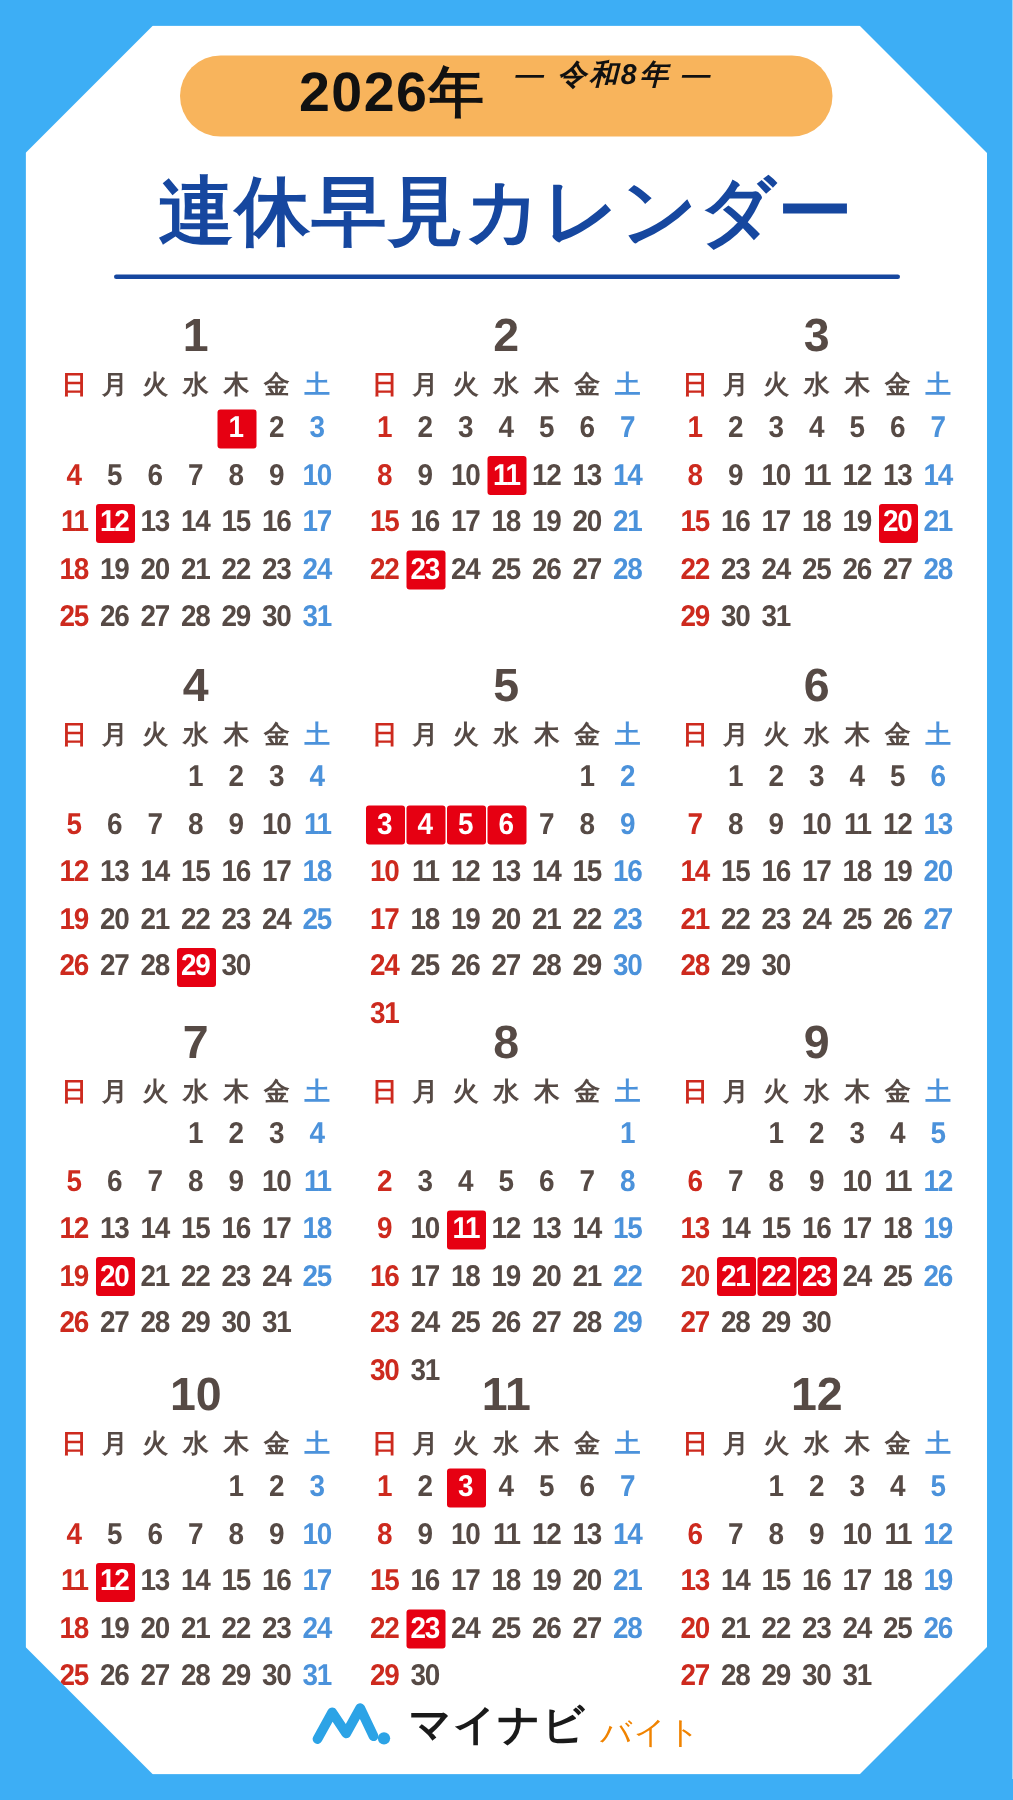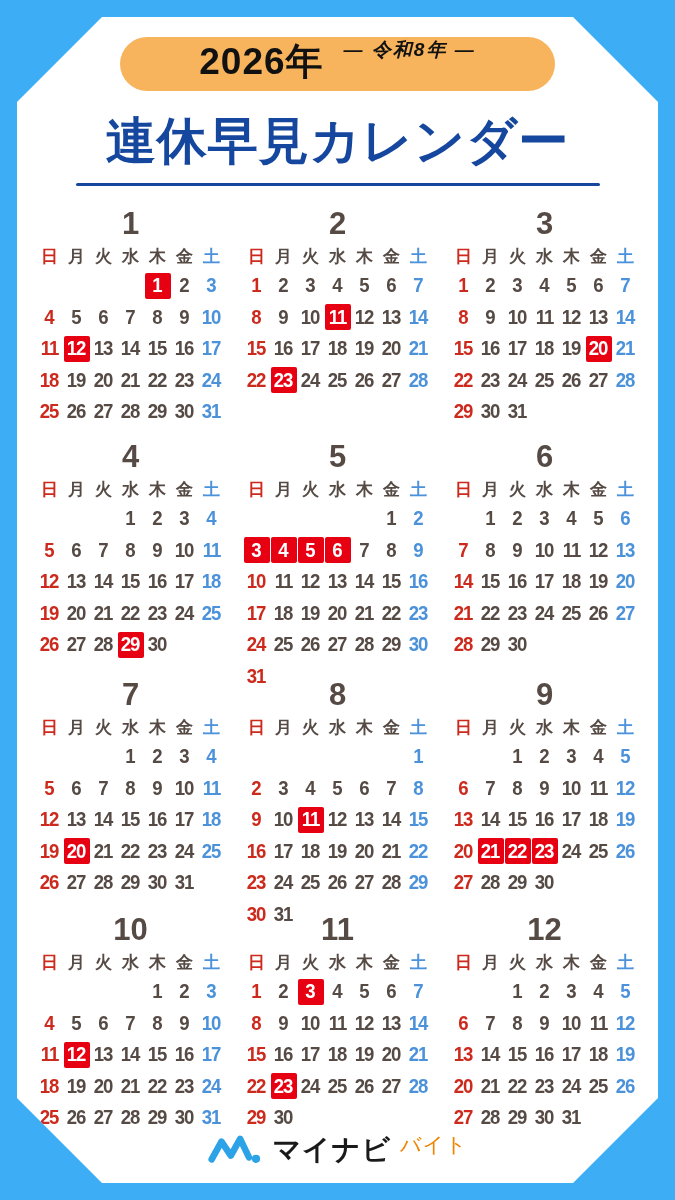--- a/index.html
+++ b/index.html
@@ -69,21 +69,21 @@
   .d .num { display:inline-block; transform:scaleX(.93); letter-spacing:-1px; }
   .d.sun { color:var(--sunday,#CD2A1E); }
   .d.sat { color:var(--saturday,#4B92DB); }
   .holbox {
     width:26px; height:26px; border-radius:2px;
     background:var(--holiday,#E60012); color:#fff;
     display:flex; align-items:center; justify-content:center;
   }
   .footer {
     position:absolute; left:0; right:0; bottom:14px;
-    display:flex; align-items:flex-start; justify-content:center; gap:9px;
+    display:flex; align-items:flex-end; justify-content:center; gap:9px;
   }
   .logo-text { font-size:28px; font-weight:bold; color:#1a1a1a; letter-spacing:1px; }
   .logo-sub  { font-size:21px; font-weight:normal; color:var(--logo-sub,#F08300); letter-spacing:1px; }
 </style>
 </head>
 <body>
 
 <div class="panel">
 
   <div class="pill">

